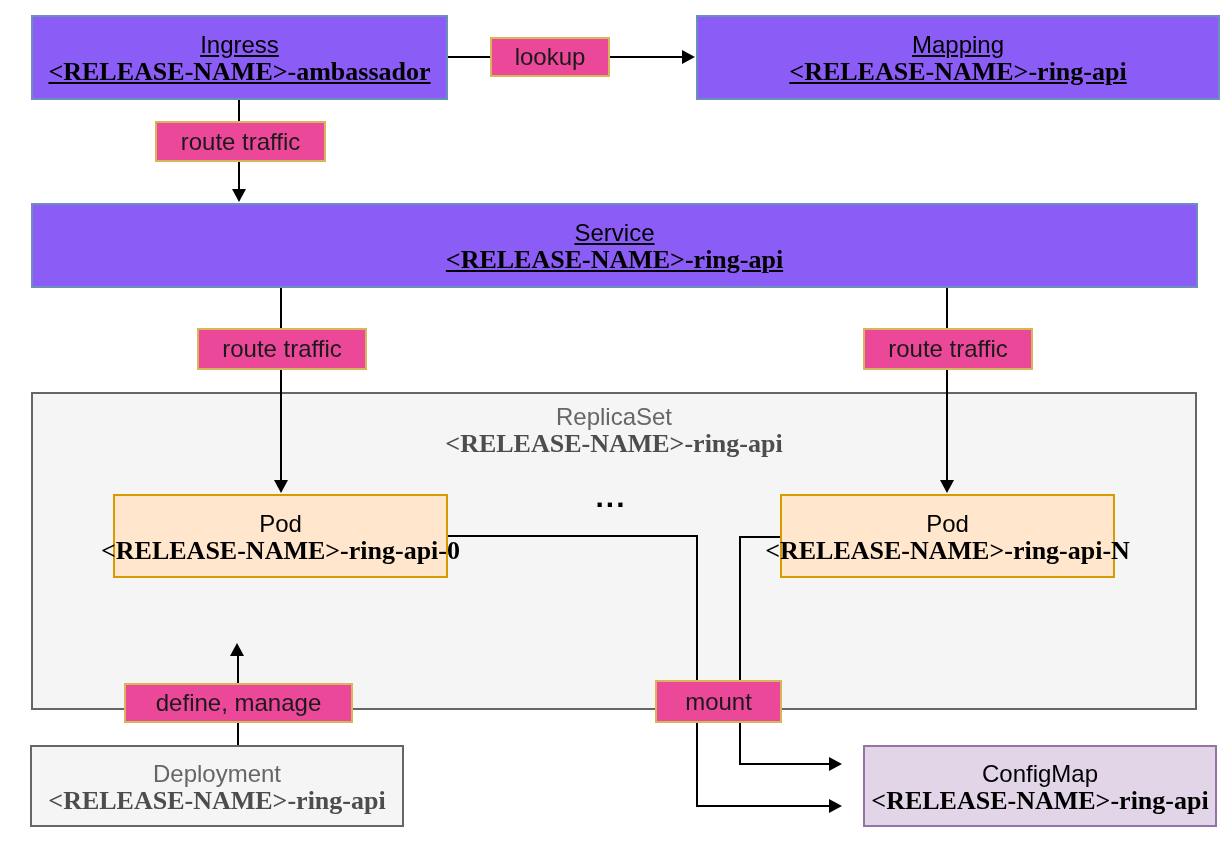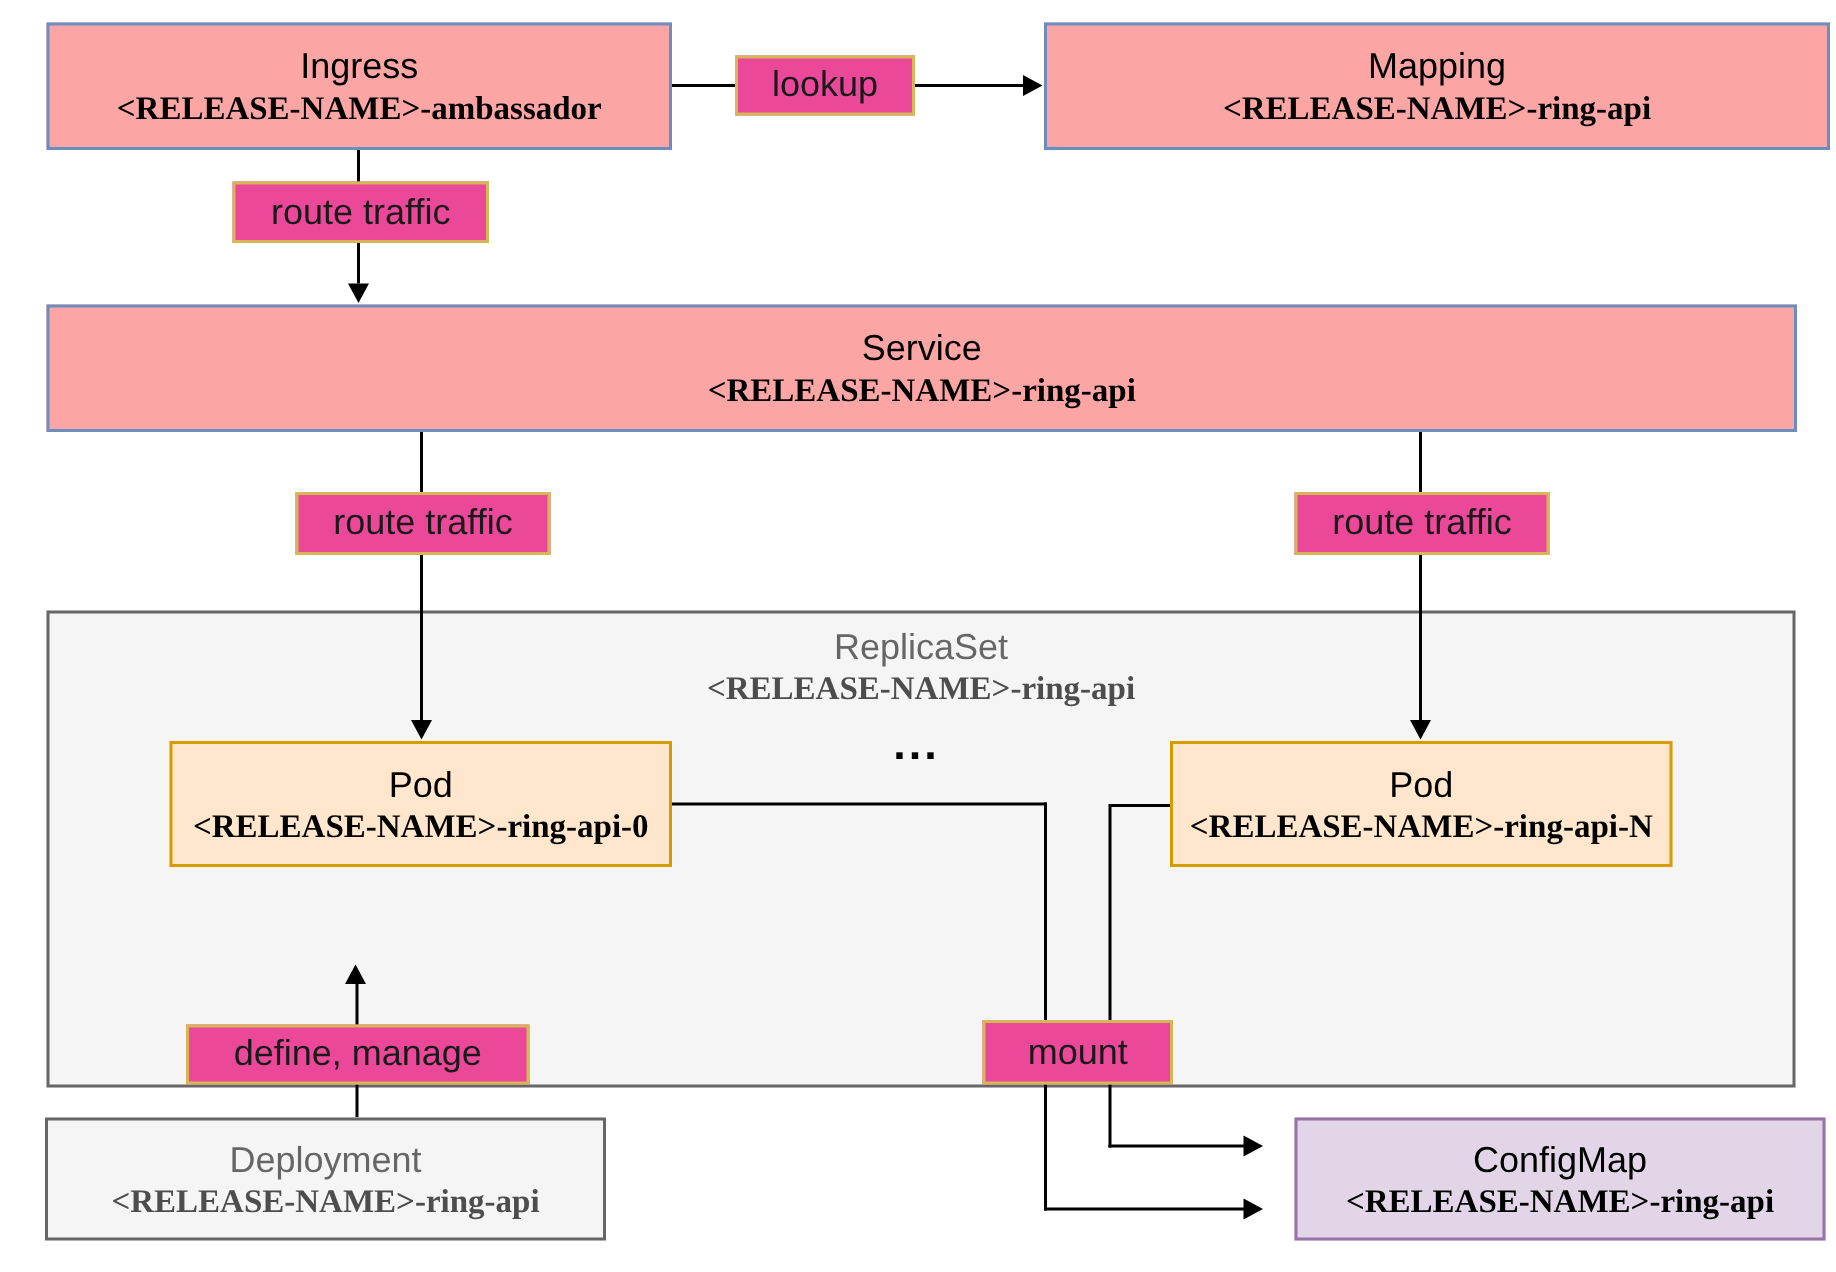--- a/index.html
+++ b/index.html
@@ -25,26 +25,26 @@
   .node .title {
     font-family: "Liberation Sans", sans-serif;
     font-size: 24px;
     line-height: 29px;
     color: #000000;
     white-space: nowrap;
   }
   .node .subtitle {
     font-family: "Liberation Serif", serif;
     font-weight: bold;
-    font-size: 22px;
+    font-size: 26px;
     line-height: 26px;
     color: #000000;
     white-space: nowrap;
   }
-  .blue   { background: #fca5a5; border-color: #6c8ebf; }
+  .blue   { background: #8b5cf6; border-color: #6c8ebf; text-decoration: underline; }
   .orange { background: #ffe6cc; border-color: #d79b00; }
   .purple { background: #e1d5e7; border-color: #9673a6; margin-left: 20px; }
   .gray   { background: #f5f5f5; border-color: #666666; }
   .gray .title    { color: #666666; }
   .gray .subtitle { color: #4d4d4d; }
   .container-node {
     justify-content: flex-start;
     padding-top: 8px;
     z-index: 0;
   }
@@ -86,21 +86,21 @@
     line-height: 34px;
     color: #000000;
     letter-spacing: 2px;
     z-index: 2;
   }
 
   
   #n-ingress    { left: 31px;  top: 15px;  width: 417px;  height: 85px; }
   #n-mapping    { left: 696px; top: 15px;  width: 524px;  height: 85px; }
   #n-service    { left: 31px;  top: 203px; width: 1167px; height: 85px; }
-  #n-replicaset { left: 31px;  top: 407px; width: 1166px; height: 318px; text-align: center; }
+  #n-replicaset { left: 31px;  top: 392px; width: 1166px; height: 318px; text-align: center; }
   #n-pod0       { left: 113px; top: 494px; width: 335px;  height: 84px; }
   #n-podn       { left: 780px; top: 494px; width: 335px;  height: 84px; }
   #n-deployment { left: 30px;  top: 745px; width: 374px;  height: 82px; }
   #n-configmap  { left: 843px; top: 745px; width: 354px;  height: 82px; }
 
   
   #el-lookup { left: 490px; top: 37px;  width: 120px; height: 40px; }
   #el-rt1    { left: 155px; top: 121px; width: 171px; height: 41px; }
   #el-rt2    { left: 197px; top: 328px; width: 170px; height: 42px; }
   #el-rt3    { left: 863px; top: 328px; width: 170px; height: 42px; }

